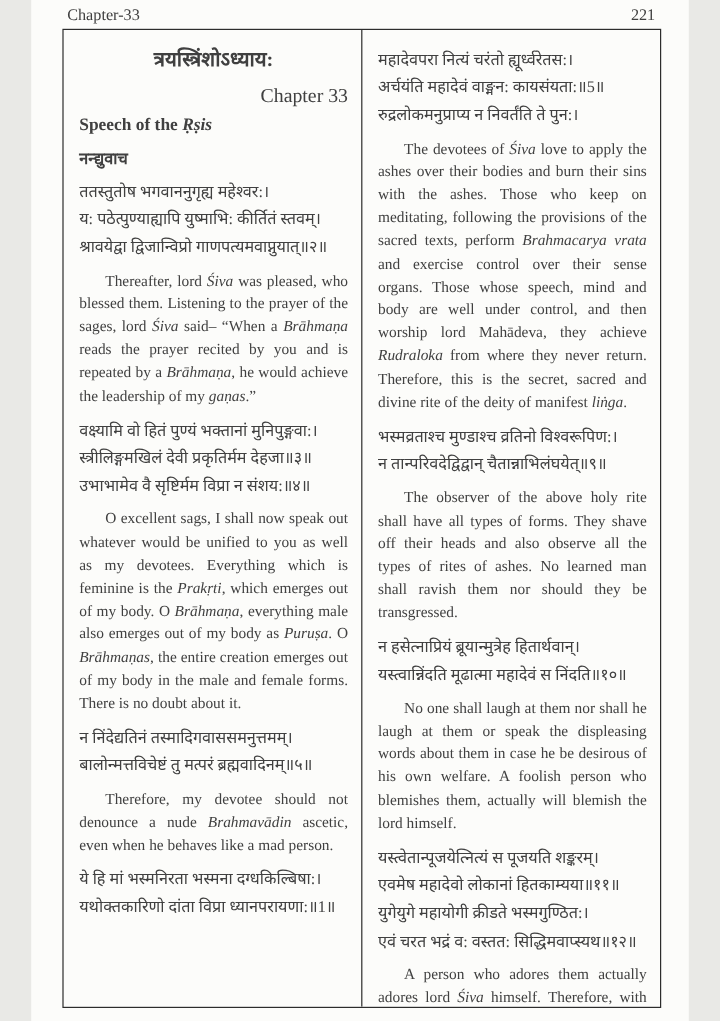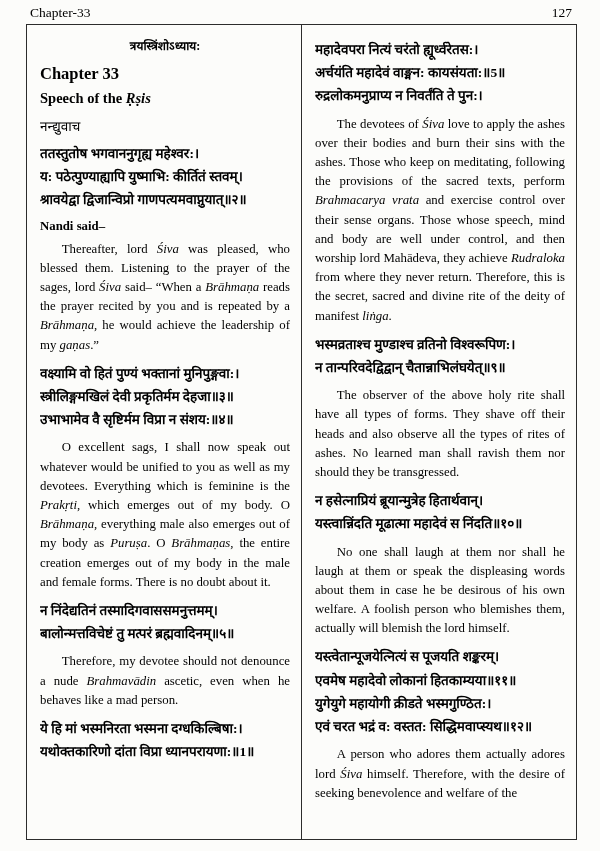--- a/index.html
+++ b/index.html
@@ -1,21 +1,21 @@
 <!DOCTYPE html>
 <html><head>
 <meta charset="utf-8">
 <style>
   html, body { margin: 0; padding: 0; background: #e9e9e6; }
   .page {
     position: relative;
-    width: 600px; height: 851px;
+    width: 548px; height: 851px;
     margin: 0 auto;
     background: #fcfcfa;
-    color: #000000;
+    color: #404040;
     font-family: "Liberation Serif", "DejaVu Serif", serif;
     overflow: hidden;
     box-sizing: border-box;
   }
   .page-header {
     display: flex; justify-content: space-between; align-items: flex-end;
     padding: 5px 28px 2px 30px;
     font-size: 13.5px;
   }
   .content-frame {
@@ -30,75 +30,74 @@
     flex: 1 1 0;
     padding: 6px 11px 4px 13px;
     overflow: hidden;
     box-sizing: border-box;
   }
   .col-left { border-right: 1.5px solid #2c2c2c; }
 
   .block { margin: 6px 0; }
   .title_sa {
     text-align: center;
-    font-size: 12px; font-weight: 700;
+    font-size: 17px; font-weight: 700;
     margin: 6px 0 4px;
   }
   .title_en {
-    text-align: left;
-    font-size: 16.5px; font-weight: 700;
+    text-align: right;
+    font-size: 16.5px; font-weight: 400;
     margin: 10px 0 4px;
   }
   .subtitle {
     font-size: 14.5px; font-weight: 700;
     margin: 6px 0 10px;
   }
   .speaker_sa {
-    font-size: 13.5px; font-weight: 400;
+    font-size: 13.5px; font-weight: 700;
     margin: 6px 0 2px;
   }
   .speaker_en {
     font-size: 12.8px; font-weight: 700;
     margin: 7px 0 2px;
   }
   .verse {
-    font-size: 13.5px; font-weight: 700;
+    font-size: 13.5px; font-weight: 400;
     line-height: 1.72;
     margin: 7px 0;
   }
   .verse-line { white-space: nowrap; overflow: hidden; }
   .para {
     font-size: 12.8px;
     line-height: 1.5;
     text-align: justify;
     text-indent: 1.7em;
     margin: 6px 0 7px;
   }
   .para i { font-style: italic; }
 </style>
 </head>
 <body>
 
 <div class="page">
   <div class="page-header">
     <span>Chapter-33</span>
-    <span>127</span>
+    <span>221</span>
   </div>
   <div class="content-frame">
     <div class="col col-left">
         <div class="block title_sa">त्रयस्त्रिंशोऽध्याय:</div>
         <div class="block title_en">Chapter 33</div>
         <div class="block subtitle"><span>Speech of the </span><i>Ṛṣis</i></div>
         <div class="block speaker_sa">नन्द्युवाच</div>
         <div class="block verse">
           <div class="verse-line">ततस्तुतोष भगवाननुगृह्य महेश्वर:।</div>
           <div class="verse-line">य: पठेत्पुण्याह्यापि युष्माभि: कीर्तितं स्तवम्।</div>
           <div class="verse-line">श्रावयेद्वा द्विजान्विप्रो गाणपत्यमवाप्नुयात्॥२॥</div>
         </div>
-        <div class="block speaker_en">Nandi said–</div>
         <div class="block para"><span>Thereafter, lord </span><i>Śiva</i><span> was pleased, who blessed them. Listening to the prayer of the sages, lord </span><i>Śiva</i><span> said– “When a </span><i>Brāhmaṇa</i><span> reads the prayer recited by you and is repeated by a </span><i>Brāhmaṇa</i><span>, he would achieve the leadership of my </span><i>gaṇas</i><span>.”</span></div>
         <div class="block verse">
           <div class="verse-line">वक्ष्यामि वो हितं पुण्यं भक्तानां मुनिपुङ्गवा:।</div>
           <div class="verse-line">स्त्रीलिङ्गमखिलं देवी प्रकृतिर्मम देहजा॥३॥</div>
           <div class="verse-line">उभाभामेव वै सृष्टिर्मम विप्रा न संशय:॥४॥</div>
         </div>
         <div class="block para"><span>O excellent sags, I shall now speak out whatever would be unified to you as well as my devotees. Everything which is feminine is the </span><i>Prakṛti</i><span>, which emerges out of my body. O </span><i>Brāhmaṇa</i><span>, everything male also emerges out of my body as </span><i>Puruṣa</i><span>. O </span><i>Brāhmaṇas</i><span>, the entire creation emerges out of my body in the male and female forms. There is no doubt about it.</span></div>
         <div class="block verse">
           <div class="verse-line">न निंदेद्यतिनं तस्मादिगवाससमनुत्तमम्।</div>
           <div class="verse-line">बालोन्मत्तविचेष्टं तु मत्परं ब्रह्मवादिनम्॥५॥</div>

